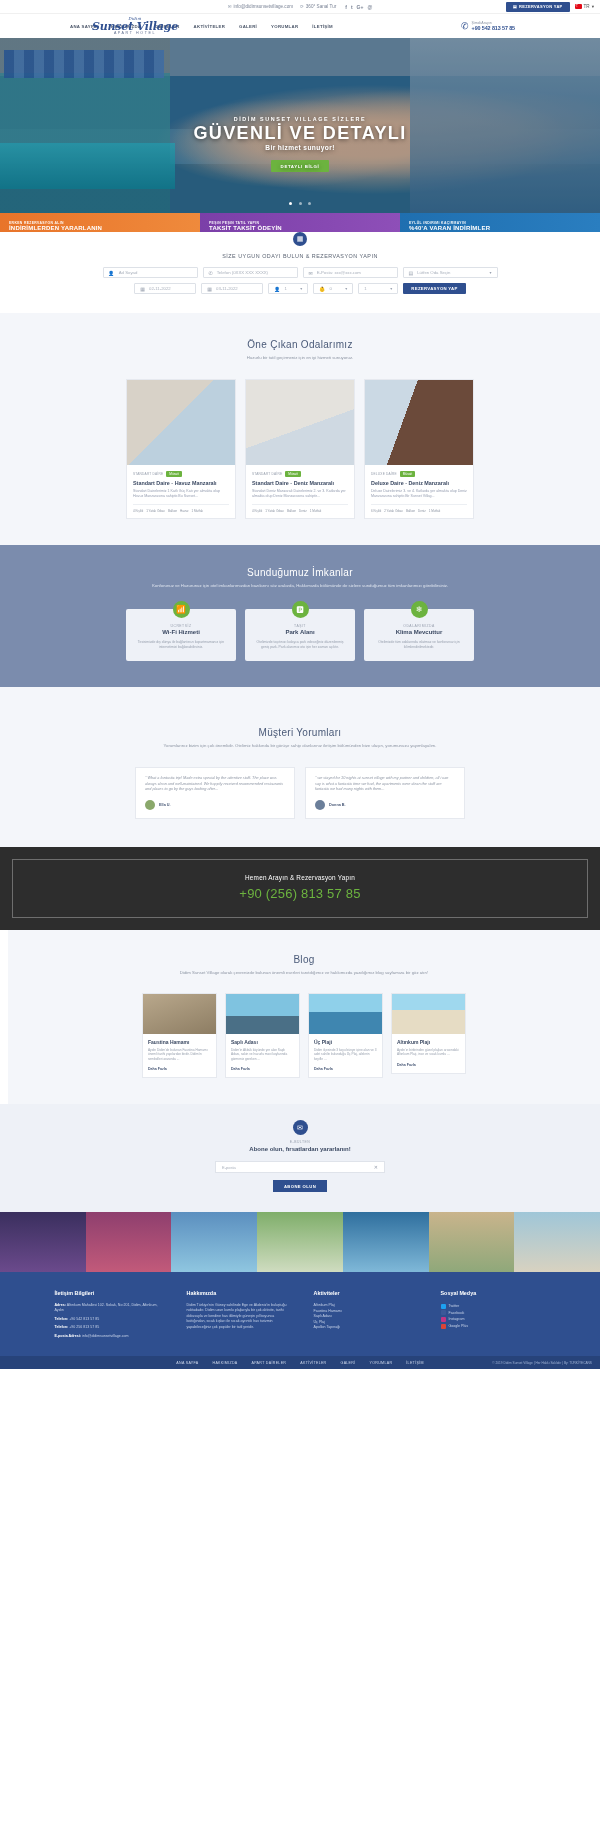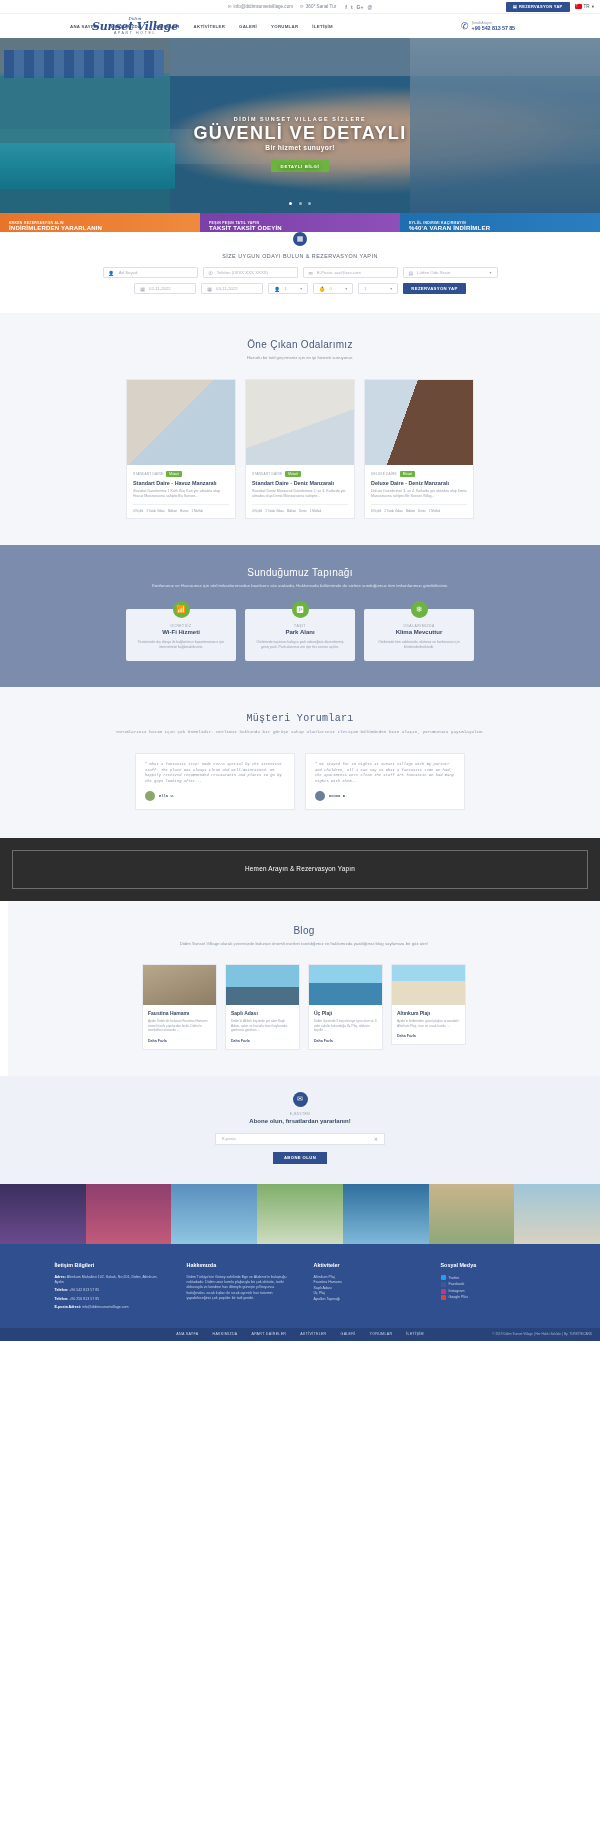--- a/index.html
+++ b/index.html
@@ -131,21 +131,21 @@
   .amen { width:110px; background:#eef1f7; border-radius:2px; padding:14px 8px 11px;
           text-align:center; position:relative; }
   .amen-ic { width:17px; height:17px; border-radius:50%; background:#6cb33f; color:#fff;
              display:flex; align-items:center; justify-content:center; font-size:8px;
              margin:-22px auto 6px; }
   .amen-k { font-size:3.4px; color:#9aa2b0; letter-spacing:.5px; }
   .amen-t { font-size:6px; color:#3c4a63; font-weight:bold; margin-top:1px; }
   .amen-d { font-size:3.4px; color:#98a0ae; line-height:4.8px; margin-top:5px; }
 
   
-  .rev-sec { background:#f4f6fa; padding:26px 0 28px;font-family:Liberation Mono, monospace; }
+  .rev-sec { background:#f4f6fa; padding:40px 0 28px; }
   .rev-cards { display:flex; justify-content:center; gap:10px; margin-top:18px; }
   .rev { width:160px; background:#fff; border:1px solid #e6e9ef; padding:8px 9px 8px; }
   .rev-q { font-size:3.8px; color:#8d95a3; line-height:5.6px; font-style:italic; }
   .rev-who { display:flex; align-items:center; gap:4px; margin-top:7px; }
   .rev-av { width:10px; height:10px; border-radius:50%; background:#8aa86b; }
   .rev-av.b { background:#6b7f9a; }
   .rev-nm { font-size:3.8px; color:#4a5a78; font-weight:bold; }
 
   
   .call { background:#2d2d2d; padding:12px; }
@@ -413,21 +413,21 @@
             <span class="feat">Deniz</span>
             <span class="feat">1 Mutfak</span>
           </div>
         </div>
       </div>
 
     </div>
   </div>
 
   <div class="amen-sec">
-    <div class="sec-title">Sunduğumuz Tapınağı</div>
+    <div class="sec-title">Sunduğumuz İmkanlar</div>
     <div class="sec-sub">Konforunuz ve Huzurunuz için otel imkanlarımızdan bazılarını söz aralarda, Hakkımızda bölümünde de sizlere sunduğumuz tüm imkanlarımızı görebilirsiniz.</div>
     <div class="amen-cards">
       <div class="amen">
         <div class="amen-ic">📶</div>
         <div class="amen-k">ÜCRETSİZ</div>
         <div class="amen-t">Wi-Fi Hizmeti</div>
         <div class="amen-d">Tesisimizde dış dünya ile bağlantınızı kopartmamanız için internetimizi bağlanabilirsiniz.</div>
       </div>
       <div class="amen">
         <div class="amen-ic">🅿</div>
@@ -461,20 +461,21 @@
           <span class="rev-av b"></span>
           <span class="rev-nm">Donna B.</span>
         </div>
       </div>
     </div>
   </div>
 
   <div class="call">
     <div class="call-in">
       <div class="call-t">Hemen Arayın &amp; Rezervasyon Yapın</div>
+      <div class="call-p">+90 (256) 813 57 85</div>
     </div>
   </div>
 
   <div class="blog-sec">
     <div class="sec-title">Blog</div>
     <div class="sec-sub">Didim Sunset Village olarak çevrenizde bulunan önemli eserleri tanıtdığımız ve hakkımızda yazdığımız blog sayfamıza bir göz atın!</div>
     <div class="blog-cards">
       <div class="bcard">
         <div class="bimg bi1"></div>
         <div class="bbody">

